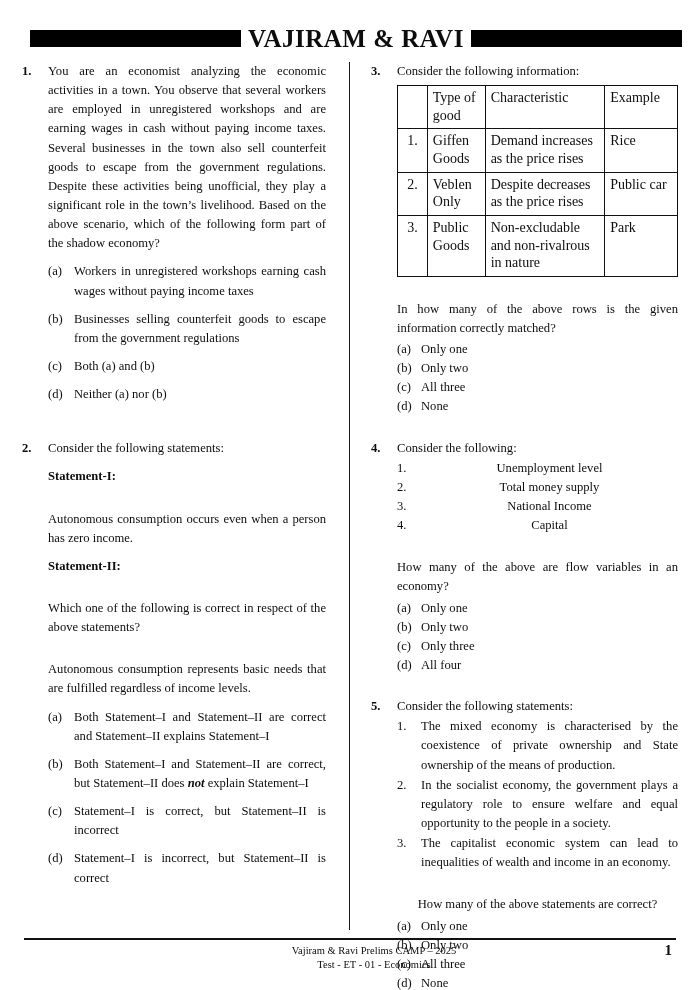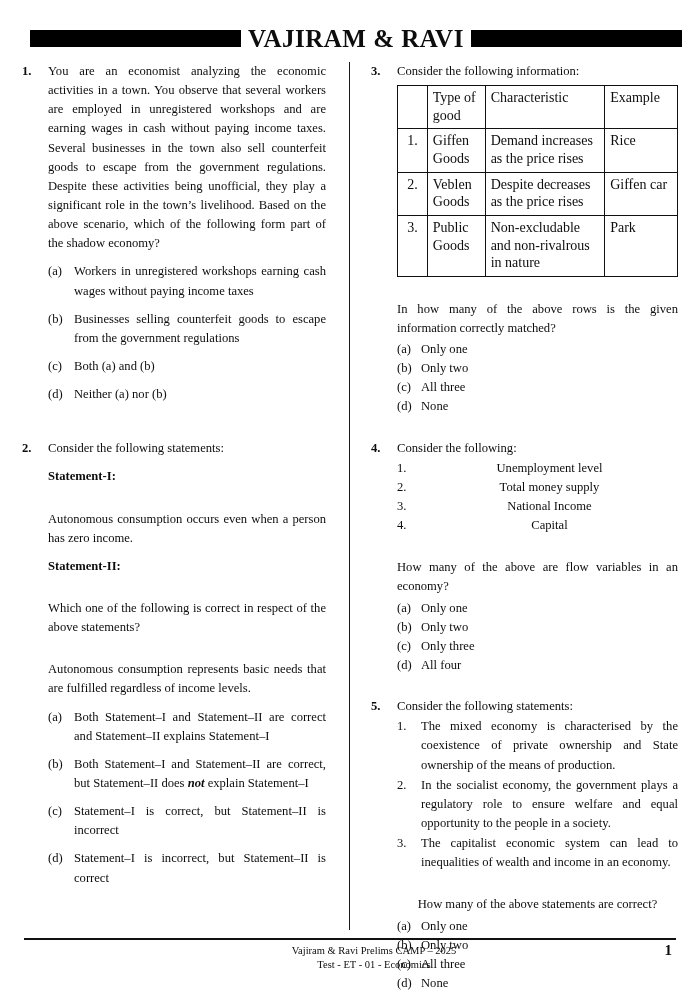--- a/index.html
+++ b/index.html
@@ -275,23 +275,23 @@
               <td class="c-ex">Example</td>
             </tr>
             <tr>
               <td class="c-idx">1.</td>
               <td class="c-type">Giffen Goods</td>
               <td class="c-char">Demand increases as the price rises</td>
               <td class="c-ex">Rice</td>
             </tr>
             <tr>
               <td class="c-idx">2.</td>
-              <td class="c-type">Veblen Goods</td>
+              <td class="c-type">Veblen Only</td>
               <td class="c-char">Despite decreases as the price rises</td>
-              <td class="c-ex">Giffen car</td>
+              <td class="c-ex">Public car</td>
             </tr>
             <tr>
               <td class="c-idx">3.</td>
               <td class="c-type">Public Goods</td>
               <td class="c-char">Non-excludable and non-rivalrous in nature</td>
               <td class="c-ex">Park</td>
             </tr>
           </tbody>
         </table>
 

